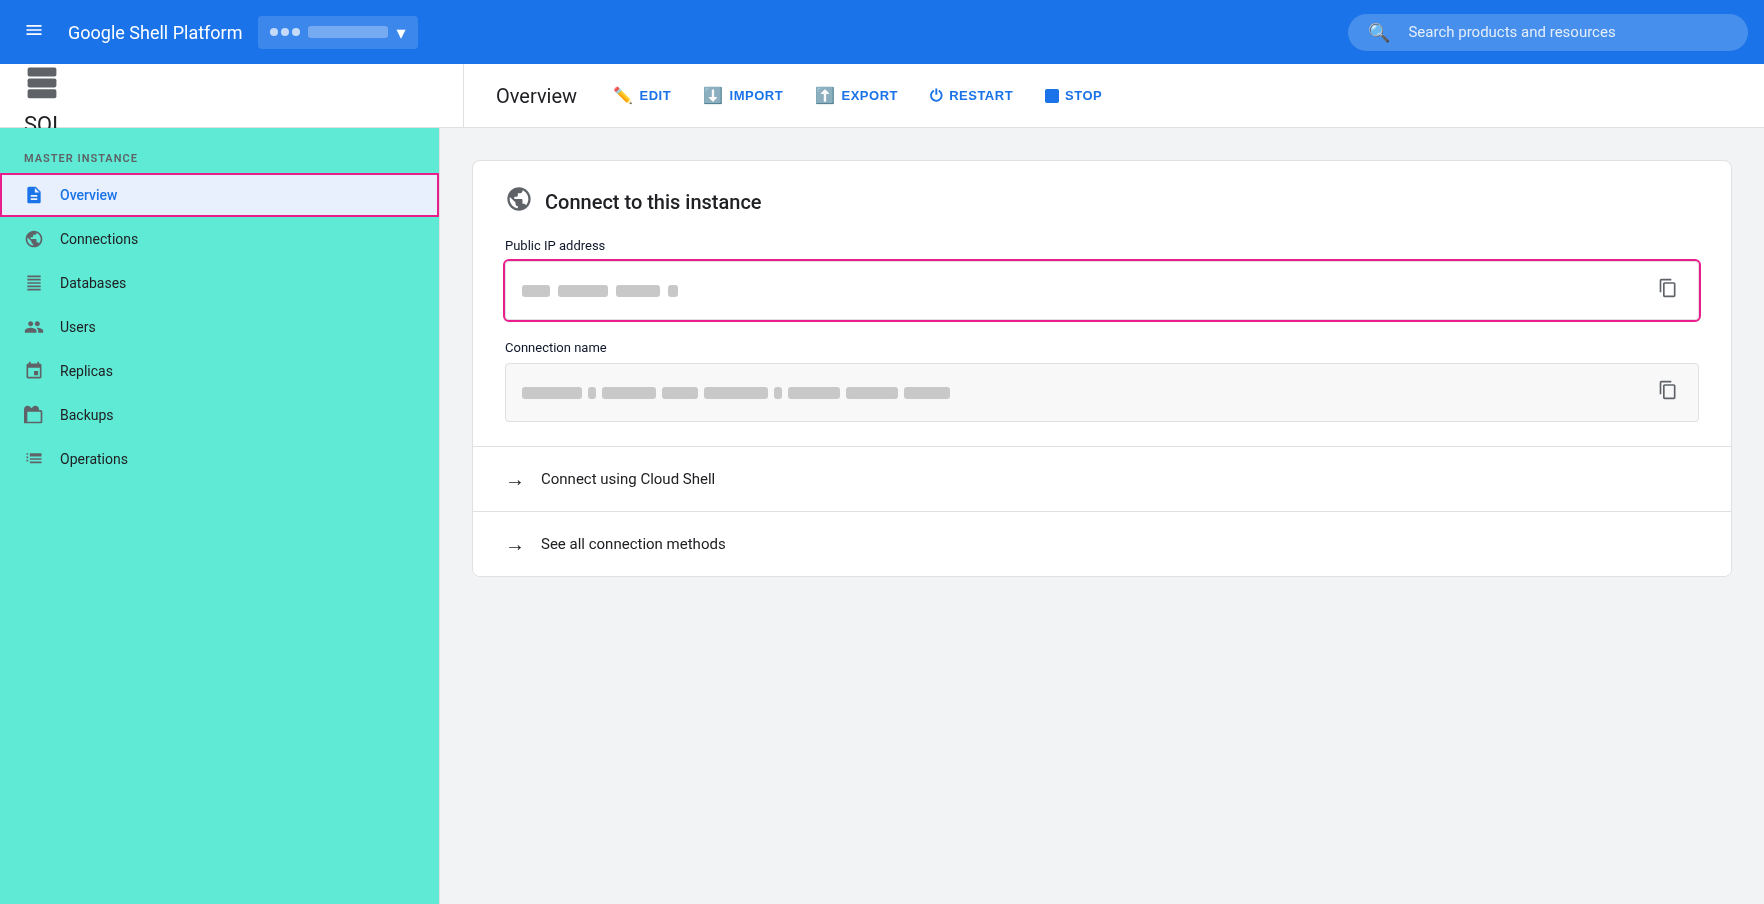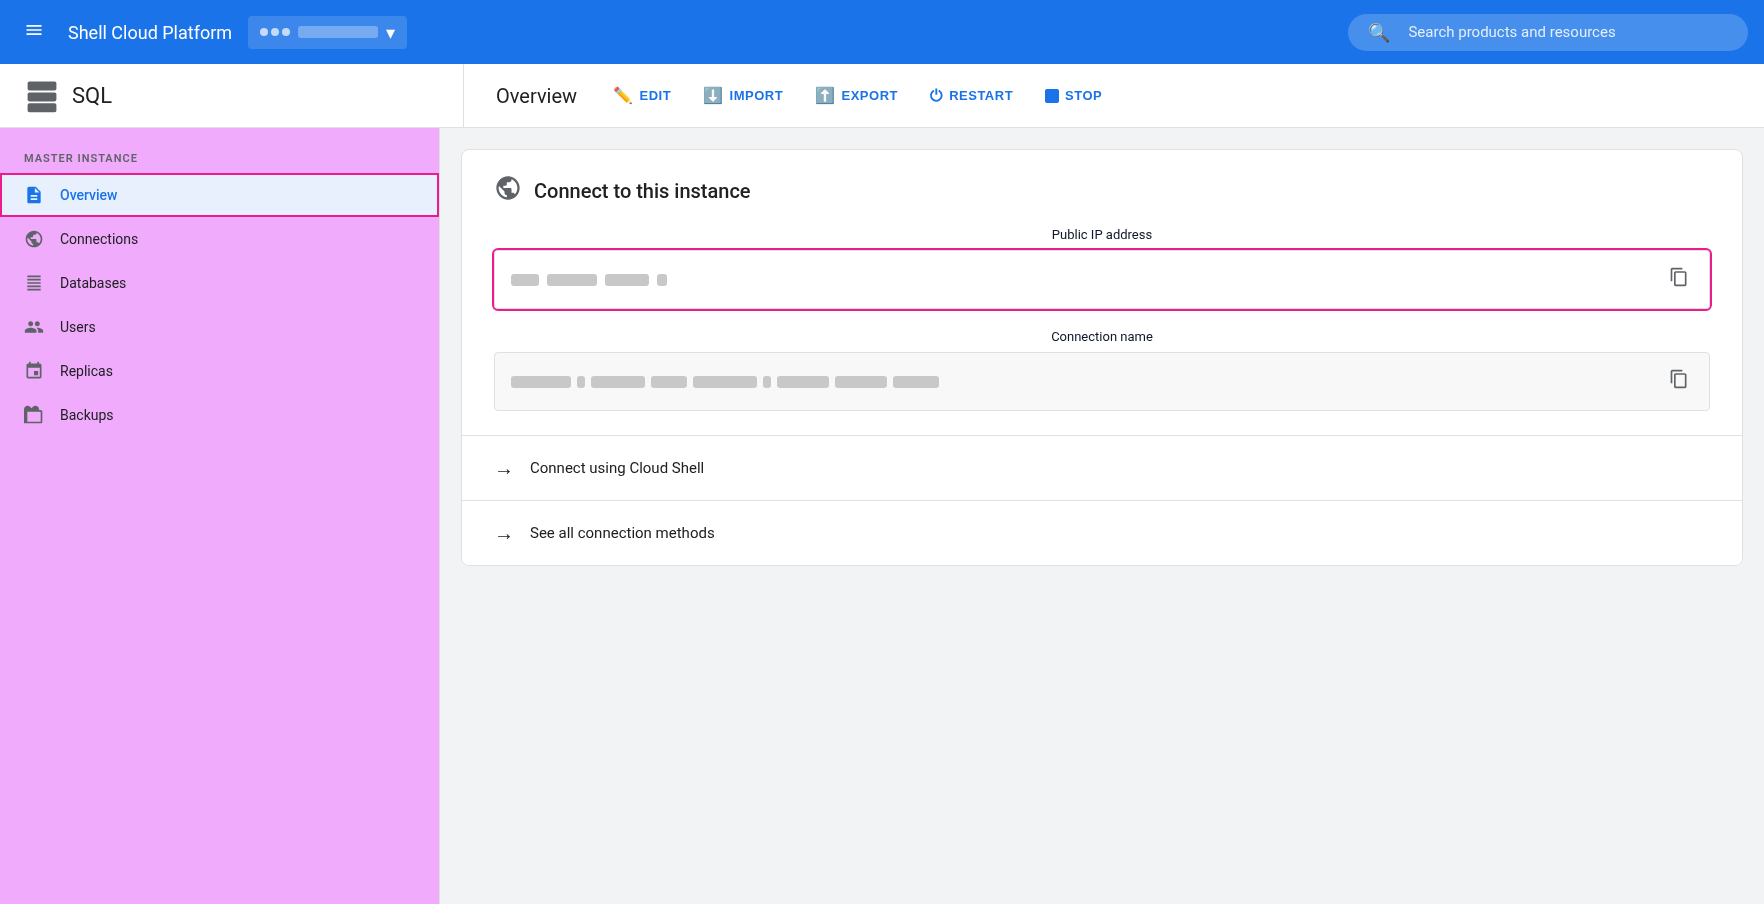--- a/index.html
+++ b/index.html
@@ -85,26 +85,27 @@
       background: white;
       height: 64px;
       display: flex;
       align-items: center;
       padding: 0 24px;
       border-bottom: 1px solid #e0e0e0;
       gap: 0;
     }
     .subheader-left {
       display: flex;
-      align-items: center;
+      align-items: flex-start;
       gap: 12px;
       width: 440px;
       border-right: 1px solid #e0e0e0;
       height: 100%;
       padding-right: 40px;
+      flex-direction: column;
     }
     .sql-icon {
       width: 36px;
       height: 36px;
       display: flex;
       align-items: center;
       justify-content: center;
     }
     .sql-icon svg {
       width: 36px;
@@ -150,21 +151,21 @@
     .main-layout {
       display: flex;
       height: calc(904px - 64px - 64px);
       overflow: hidden;
     }
 
     
     .sidebar {
       width: 440px;
       min-width: 440px;
-      background: #f0abfc;
+      background: #5eead4;
       border-right: 1px solid #e0e0e0;
       padding-top: 16px;
       overflow-y: auto;
     }
     .sidebar-section-label {
       font-size: 11px;
       font-weight: 600;
       color: #5f6368;
       letter-spacing: 1px;
       text-transform: uppercase;
@@ -197,22 +198,21 @@
       font-size: 18px;
       flex-shrink: 0;
     }
     .sidebar-icon.active-icon { color: #1a73e8; }
 
     
     .content {
       flex: 1;
       overflow-y: auto;
       background: #f1f3f4;
-      padding: 5px;
-      text-align: center;
+      padding: 16px;
     }
     .content-card {
       background: white;
       margin: 16px;
       border-radius: 8px;
       border: 1px solid #e0e0e0;
       overflow: hidden;
     }
     .content-section {
       padding: 24px 32px;
@@ -302,21 +302,21 @@
   </style>
 </head>
 <body>
 
 <div class="topbar">
   <div class="topbar-hamburger">
     <svg width="20" height="20" viewBox="0 0 24 24" fill="white">
       <path d="M3 18h18v-2H3v2zm0-5h18v-2H3v2zm0-7v2h18V6H3z"></path>
     </svg>
   </div>
-  <span class="topbar-logo">Shell Cloud Platform</span>
+  <span class="topbar-logo">Google Shell Platform</span>
   <div class="topbar-project">
     <div class="topbar-project-dots">
       <div class="topbar-project-dot"></div>
       <div class="topbar-project-dot"></div>
       <div class="topbar-project-dot"></div>
     </div>
     <div class="topbar-project-name"></div>
     <span class="topbar-project-arrow">▾</span>
   </div>
   <div class="topbar-search">
@@ -413,20 +413,28 @@
 
     <div class="sidebar-item">
       <span class="sidebar-icon">
         <svg width="20" height="20" viewBox="0 0 24 24" fill="#5f6368">
             <path d="M20 6h-2.18c.07-.44.18-.88.18-1.34C18 2.99 16.01 1 13.66 1c-1.1 0-2.13.43-2.9 1.22L9 4 7.24 2.22C6.47 1.43 5.44 1 4.34 1 2 1 0 2.99 0 5.34V6H0c-1.1 0-2 .9-2 2v12c0 1.1.9 2 2 2h20c1.1 0 2-.9 2-2V8c0-1.1-.9-2-2-2zm0 14H4V8h16v12z"></path>
           </svg>
       </span>
       <span class="item-label">Backups</span>
     </div>
 
+    <div class="sidebar-item">
+      <span class="sidebar-icon">
+        <svg width="20" height="20" viewBox="0 0 24 24" fill="#5f6368">
+            <path d="M3 9h2v2H3V9zm0 4h2v2H3v-2zm0-8h2v2H3V5zm4 0h14v2H7V5zm0 8h14v-2H7v2zm0 4h14v-2H7v2zm0-8h14V7H7v2z"></path>
+          </svg>
+      </span>
+      <span class="item-label">Operations</span>
+    </div>
   </div>
 
   <div class="content">
     <div class="content-card">
 
       <div class="content-section">
         <div class="section-title">
           <span class="connect-icon">
             <svg width="28" height="28" viewBox="0 0 24 24" fill="#5f6368">
                 <path d="M12 2C6.48 2 2 6.48 2 12s4.48 10 10 10 10-4.48 10-10S17.52 2 12 2zm-1 17.93c-3.95-.49-7-3.85-7-7.93 0-.62.08-1.21.21-1.79L9 15v1c0 1.1.9 2 2 2v1.93zm6.9-2.54c-.26-.81-1-1.39-1.9-1.39h-1v-3c0-.55-.45-1-1-1H8v-2h2c.55 0 1-.45 1-1V7h2c1.1 0 2-.9 2-2v-.41c2.93 1.19 5 4.06 5 7.41 0 2.08-.8 3.97-2.1 5.39z"></path>

